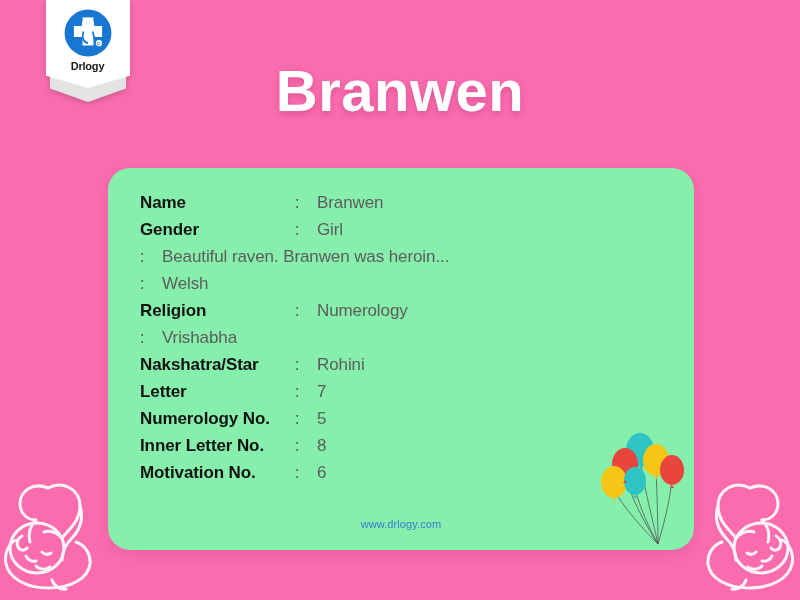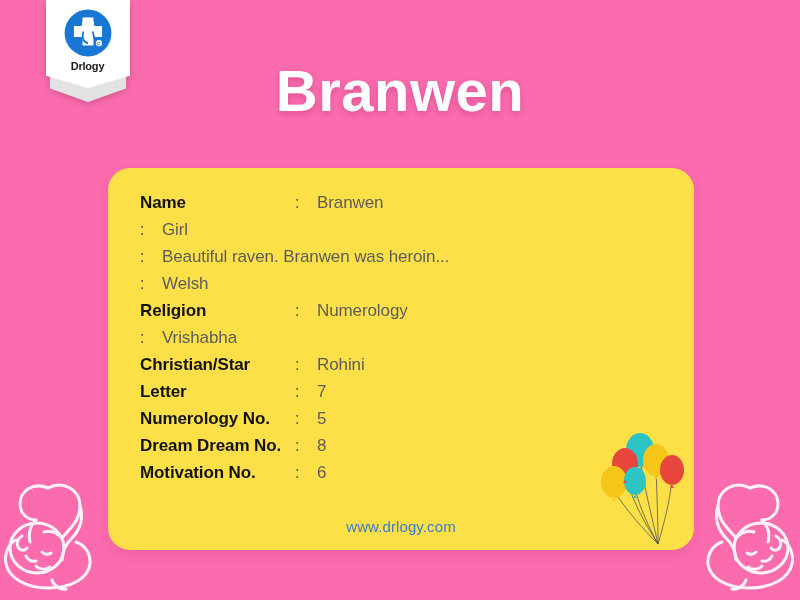--- a/index.html
+++ b/index.html
@@ -90,21 +90,21 @@
     line-height: 1;
   }
 
   
   .card {
     position: absolute;
     left: 108px;
     top: 168px;
     width: 586px;
     height: 382px;
-    background: #fde047;
+    background: #86efac;
     border-radius: 22px;
     box-shadow: 0 4px 14px rgba(150,20,85,0.13);
     overflow: hidden;
   }
   .rows {
     position: absolute;
     left: 32px;
     top: 25px;
     width: 530px;
   }
@@ -135,21 +135,21 @@
     text-overflow: ellipsis;
     letter-spacing: -0.1px;
   }
 
   .card-url {
     position: absolute;
     left: 0;
     top: 350px;
     width: 586px;
     text-align: center;
-    font-size: 15px;
+    font-size: 11px;
     color: #3a7bd0;
     letter-spacing: 0.1px;
   }
 
   .balloons {
     position: absolute;
     right: 2px;
     bottom: 0px;
     width: 92px;
     height: 118px;
@@ -216,20 +216,21 @@
   <div class="card">
     <div class="rows">
 
       <div class="row">
         <div class="row-label">Name</div>
         <div class="row-colon">:</div>
         <div class="row-value">Branwen</div>
       </div>
 
       <div class="row">
+        <div class="row-label">Gender</div>
         <div class="row-colon">:</div>
         <div class="row-value">Girl</div>
       </div>
 
       <div class="row">
         <div class="row-colon">:</div>
         <div class="row-value">Beautiful raven. Branwen was heroin...</div>
       </div>
 
       <div class="row">
@@ -242,39 +243,39 @@
         <div class="row-colon">:</div>
         <div class="row-value">Numerology</div>
       </div>
 
       <div class="row">
         <div class="row-colon">:</div>
         <div class="row-value">Vrishabha</div>
       </div>
 
       <div class="row">
-        <div class="row-label">Christian/Star</div>
+        <div class="row-label">Nakshatra/Star</div>
         <div class="row-colon">:</div>
         <div class="row-value">Rohini</div>
       </div>
 
       <div class="row">
         <div class="row-label">Letter</div>
         <div class="row-colon">:</div>
         <div class="row-value">7</div>
       </div>
 
       <div class="row">
         <div class="row-label">Numerology No.</div>
         <div class="row-colon">:</div>
         <div class="row-value">5</div>
       </div>
 
       <div class="row">
-        <div class="row-label">Dream Dream No.</div>
+        <div class="row-label">Inner Letter No.</div>
         <div class="row-colon">:</div>
         <div class="row-value">8</div>
       </div>
 
       <div class="row">
         <div class="row-label">Motivation No.</div>
         <div class="row-colon">:</div>
         <div class="row-value">6</div>
       </div>
 

